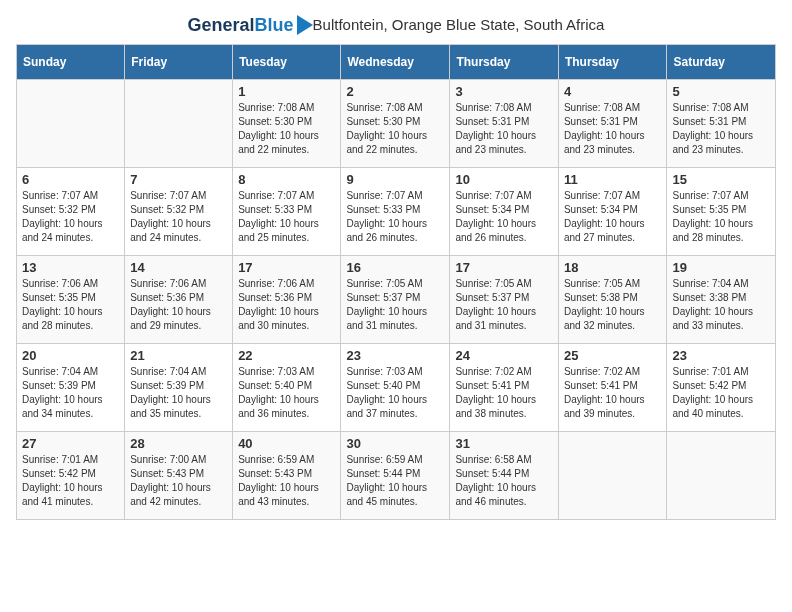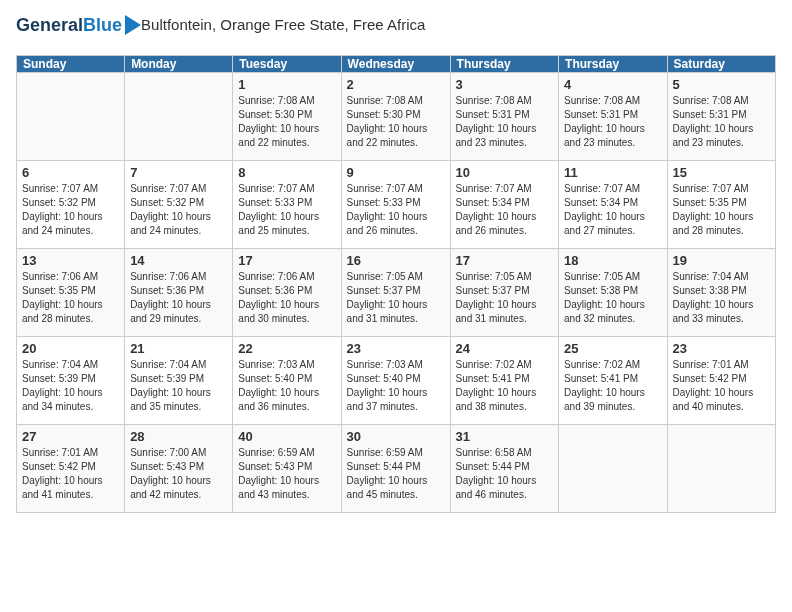--- a/index.html
+++ b/index.html
@@ -5,23 +5,23 @@
     * { box-sizing: border-box; margin: 0; padding: 0; }
     body {
       font-family: Arial, sans-serif;
       background: #fff;
       width: 792px;
       min-height: 612px;
       padding: 16px;
     }
     .header {
       display: flex;
-      justify-content: flex-start;
+      justify-content: center;
       align-items: flex-start;
-      margin-bottom: 19px;
+      margin-bottom: 8px;
     }
     .logo {
       display: flex;
       align-items: center;
     }
     .logo-text {
       font-size: 18px;
       font-weight: bold;
       color: #1a3a5c;
       line-height: 1.1;
@@ -52,21 +52,21 @@
     }
     table {
       width: 100%;
       border-collapse: collapse;
       font-size: 10.5px;
     }
     th {
       background-color: #2e6da4;
       color: #fff;
       text-align: left;
-      padding: 1px 6px;
+      padding: 10px 6px;
       font-size: 12px;
       border: 1px solid #ccc;
     }
     td {
       border: 1px solid #ccc;
       vertical-align: top;
       padding: 4px 5px;
       height: 88px;
       width: 110px;
       color: #333;
@@ -92,29 +92,29 @@
 <div class="header">
   <div class="logo">
     <div>
       <div class="logo-text">
         General<span>Blue</span>
       </div>
     </div>
     <div class="logo-arrow"></div>
   </div>
   <div class="title-block">
-    <div class="location-title">Bultfontein, Orange Free State, Free Africa</div>
+    <div class="location-title">Bultfontein, Orange Blue State, South Africa</div>
   </div>
 </div>
 
 <table>
   <thead>
     <tr id="weekday-header">
     <th>Sunday</th>
-        <th>Monday</th>
+        <th>Friday</th>
         <th>Tuesday</th>
         <th>Wednesday</th>
         <th>Thursday</th>
         <th>Thursday</th>
         <th>Saturday</th>
       </tr>
   </thead>
   <tbody id="calendar-body">
   <tr>
         <td class="empty"></td>

